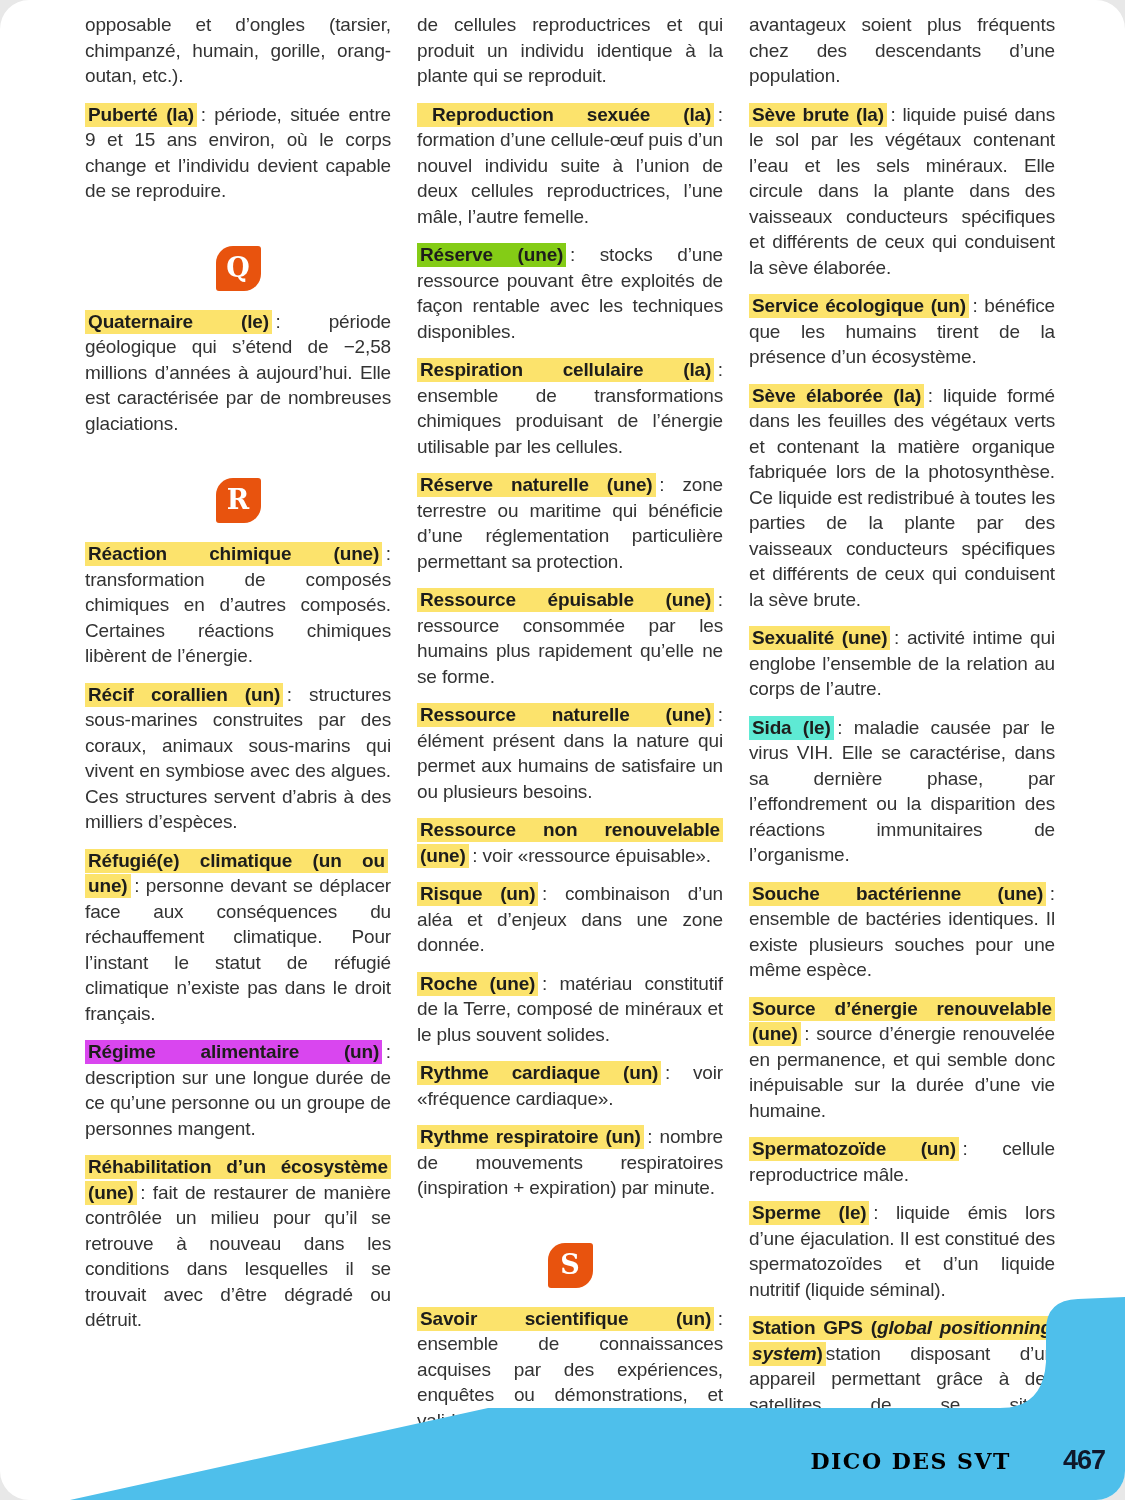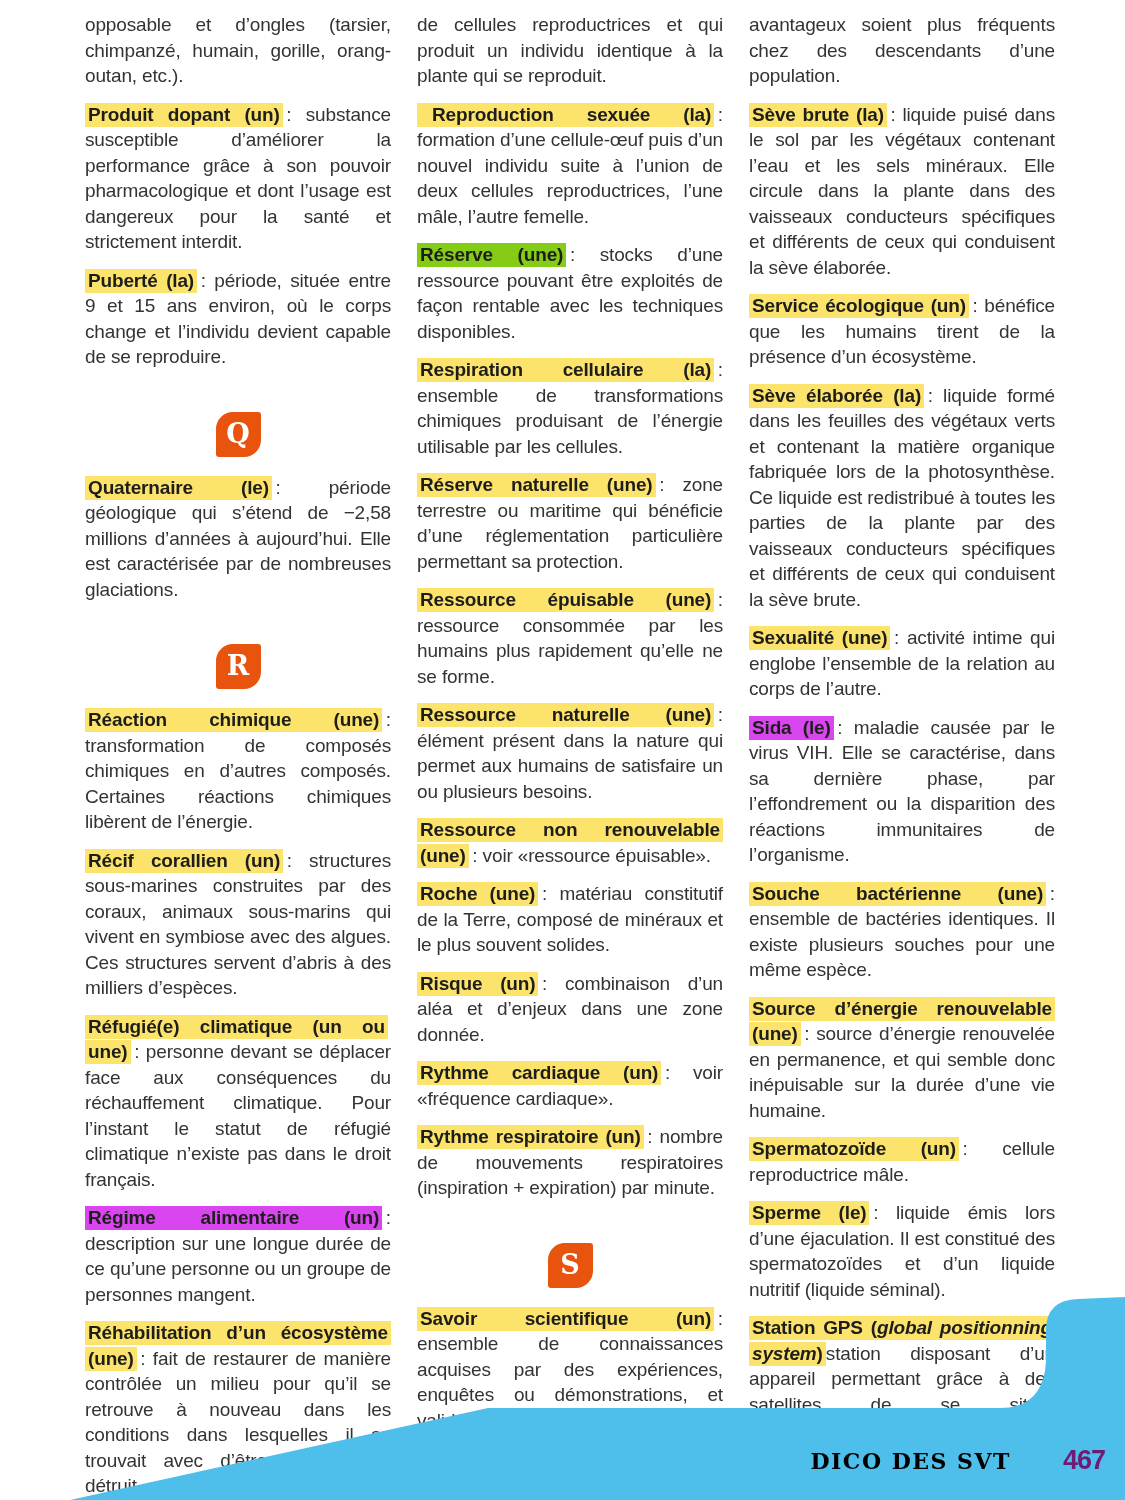--- a/index.html
+++ b/index.html
@@ -3,20 +3,21 @@
 <meta charset="utf-8">
 <style>
   html,body{margin:0;padding:0;background:#e8e8e8;}
   .page{
     position:relative;
     width:1125px;height:1500px;
     background:#ffffff;
     overflow:hidden;
     font-family:"Liberation Sans",sans-serif;
     color:#333;
+    border-radius:29px;
   }
   .columns{
     position:absolute;
     top:12px;left:85px;
     width:962px;
     display:flex;
     gap:26px;
   }
   .col{width:306px;flex:0 0 306px;}
   .entry{
@@ -71,33 +72,32 @@
     font-family:"DejaVu Serif",serif;
     font-weight:bold;
     font-size:22px;
     letter-spacing:1.5px;
     color:#000000;
   }
   .footer-page{
     font-family:"Liberation Sans",sans-serif;
     font-weight:bold;
     font-size:27px;
-    color:#701a75;
+    color:#0f172a;
     letter-spacing:-1px;
   }
 </style>
 </head>
 <body>
 
 <div class="page">
 
   <div class="columns">
     <div class="col">
         <p class="entry">opposable et d’ongles (tarsier, chimpanzé, humain, gorille, orang-outan, etc.).</p>
-        <p class="entry"><span class="hl" style="background: rgb(252, 227, 108);">Produit dopant (un)</span><span class="colon"> : </span>substance susceptible d’améliorer la performance grâce à son pouvoir pharmacologique et dont l’usage est dangereux pour la santé et strictement interdit.</p>
         <p class="entry"><span class="hl" style="background: rgb(252, 227, 108);">Puberté (la)</span><span class="colon"> : </span>période, située entre 9 et 15 ans environ, où le corps change et l’individu devient capable de se reproduire.</p>
         <div class="badge-wrap">
           <div class="badge" style="background: rgb(232, 83, 14);">Q</div>
         </div>
         <p class="entry"><span class="hl" style="background: rgb(252, 227, 108);">Quaternaire (le)</span><span class="colon"> : </span>période géologique qui s’étend de −2,58 millions d’années à aujourd’hui. Elle est caractérisée par de nombreuses glaciations.</p>
         <div class="badge-wrap">
           <div class="badge" style="background: rgb(232, 83, 14);">R</div>
         </div>
         <p class="entry"><span class="hl" style="background: rgb(252, 227, 108);">Réaction chimique (une)</span><span class="colon"> : </span>transformation de composés chimiques en d’autres composés. Certaines réactions chimiques libèrent de l’énergie.</p>
         <p class="entry"><span class="hl" style="background: rgb(252, 227, 108);">Récif corallien (un)</span><span class="colon"> : </span>structures sous-marines construites par des coraux, animaux sous-marins qui vivent en symbiose avec des algues. Ces structures servent d’abris à des milliers d’espèces.</p>
@@ -107,36 +107,36 @@
       </div>
     <div class="col">
         <p class="entry">de cellules reproductrices et qui produit un individu identique à la plante qui se reproduit.</p>
         <p class="entry"><span class="hl" style="background: rgb(252, 227, 108); padding-left: 15px;">Reproduction sexuée (la)</span><span class="colon"> : </span>formation d’une cellule-œuf puis d’un nouvel individu suite à l’union de deux cellules reproductrices, l’une mâle, l’autre femelle.</p>
         <p class="entry"><span class="hl" style="background: #84cc16;">Réserve (une)</span><span class="colon"> : </span>stocks d’une ressource pouvant être exploités de façon rentable avec les techniques disponibles.</p>
         <p class="entry"><span class="hl" style="background: rgb(252, 227, 108);">Respiration cellulaire (la)</span><span class="colon"> : </span>ensemble de transformations chimiques produisant de l’énergie utilisable par les cellules.</p>
         <p class="entry"><span class="hl" style="background: rgb(252, 227, 108);">Réserve naturelle (une)</span><span class="colon"> : </span>zone terrestre ou maritime qui bénéficie d’une réglementation particulière permettant sa protection.</p>
         <p class="entry"><span class="hl" style="background: rgb(252, 227, 108);">Ressource épuisable (une)</span><span class="colon"> : </span>ressource consommée par les humains plus rapidement qu’elle ne se forme.</p>
         <p class="entry"><span class="hl" style="background: rgb(252, 227, 108);">Ressource naturelle (une)</span><span class="colon"> : </span>élément présent dans la nature qui permet aux humains de satisfaire un ou plusieurs besoins.</p>
         <p class="entry"><span class="hl" style="background: rgb(252, 227, 108);">Ressource non renouvelable (une)</span><span class="colon"> : </span>voir «ressource épuisable».</p>
+        <p class="entry"><span class="hl" style="background: rgb(252, 227, 108);">Risque (un)</span><span class="colon"> : </span>combinaison d’un aléa et d’enjeux dans une zone donnée.</p>
         <p class="entry"><span class="hl" style="background: rgb(252, 227, 108);">Roche (une)</span><span class="colon"> : </span>matériau constitutif de la Terre, composé de minéraux et le plus souvent solides.</p>
-        <p class="entry"><span class="hl" style="background: rgb(252, 227, 108);">Risque (un)</span><span class="colon"> : </span>combinaison d’un aléa et d’enjeux dans une zone donnée.</p>
         <p class="entry"><span class="hl" style="background: rgb(252, 227, 108);">Rythme cardiaque (un)</span><span class="colon"> : </span>voir «fréquence cardiaque».</p>
         <p class="entry"><span class="hl" style="background: rgb(252, 227, 108);">Rythme respiratoire (un)</span><span class="colon"> : </span>nombre de mouvements respiratoires (inspiration + expiration) par minute.</p>
         <div class="badge-wrap">
           <div class="badge" style="background: rgb(232, 83, 14);">S</div>
         </div>
         <p class="entry"><span class="hl" style="background: rgb(252, 227, 108);">Savoir scientifique (un)</span><span class="colon"> : </span>ensemble de connaissances acquises par des expériences, enquêtes ou démonstrations, et validées par la communauté scientifique. Un savoir scientifique est susceptible d’être confirmé ou réfuté à tout moment.</p>
       </div>
     <div class="col">
         <p class="entry">avantageux soient plus fréquents chez des descendants d’une population.</p>
         <p class="entry"><span class="hl" style="background: rgb(252, 227, 108);">Sève brute (la)</span><span class="colon"> : </span>liquide puisé dans le sol par les végétaux contenant l’eau et les sels minéraux. Elle circule dans la plante dans des vaisseaux conducteurs spécifiques et différents de ceux qui conduisent la sève élaborée.</p>
         <p class="entry"><span class="hl" style="background: rgb(252, 227, 108);">Service écologique (un)</span><span class="colon"> : </span>bénéfice que les humains tirent de la présence d’un écosystème.</p>
         <p class="entry"><span class="hl" style="background: rgb(252, 227, 108);">Sève élaborée (la)</span><span class="colon"> : </span>liquide formé dans les feuilles des végétaux verts et contenant la matière organique fabriquée lors de la photosynthèse. Ce liquide est redistribué à toutes les parties de la plante par des vaisseaux conducteurs spécifiques et différents de ceux qui conduisent la sève brute.</p>
         <p class="entry"><span class="hl" style="background: rgb(252, 227, 108);">Sexualité (une)</span><span class="colon"> : </span>activité intime qui englobe l’ensemble de la relation au corps de l’autre.</p>
-        <p class="entry"><span class="hl" style="background: #d946ef;">Sida (le)</span><span class="colon"> : </span>maladie causée par le virus VIH. Elle se caractérise, dans sa dernière phase, par l’effondrement ou la disparition des réactions immunitaires de l’organisme.</p>
+        <p class="entry"><span class="hl" style="background: #5eead4;">Sida (le)</span><span class="colon"> : </span>maladie causée par le virus VIH. Elle se caractérise, dans sa dernière phase, par l’effondrement ou la disparition des réactions immunitaires de l’organisme.</p>
         <p class="entry"><span class="hl" style="background: rgb(252, 227, 108);">Souche bactérienne (une)</span><span class="colon"> : </span>ensemble de bactéries identiques. Il existe plusieurs souches pour une même espèce.</p>
         <p class="entry"><span class="hl" style="background: rgb(252, 227, 108);">Source d’énergie renouvelable (une)</span><span class="colon"> : </span>source d’énergie renouvelée en permanence, et qui semble donc inépuisable sur la durée d’une vie humaine.</p>
         <p class="entry"><span class="hl" style="background: rgb(252, 227, 108);">Spermatozoïde (un)</span><span class="colon"> : </span>cellule reproductrice mâle.</p>
         <p class="entry"><span class="hl" style="background: rgb(252, 227, 108);">Sperme (le)</span><span class="colon"> : </span>liquide émis lors d’une éjaculation. Il est constitué des spermatozoïdes et d’un liquide nutritif (liquide séminal).</p>
         <p class="entry"><span class="hl" style="background: rgb(252, 227, 108);">Station GPS (<i>global positionning system</i>)</span>station disposant d’un appareil permettant grâce à des satellites de se situer géographiquement sur la surface de la Terre.</p>
       </div>
   </div>
 
   <svg class="footer-art" viewBox="0 0 1125 260" preserveAspectRatio="none" aria-hidden="true">
     <path d="M70 260 L488 168 L1000 168 Q1043 168 1046 122 L1046 90 Q1046 60 1078 59 L1125 57 L1125 260 Z" fill="#4EBFEB"></path>

